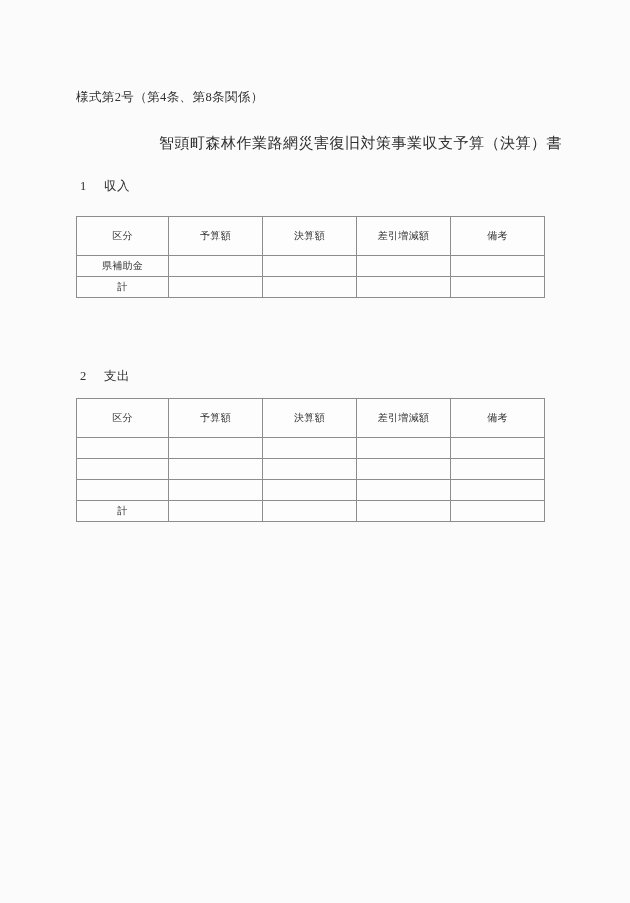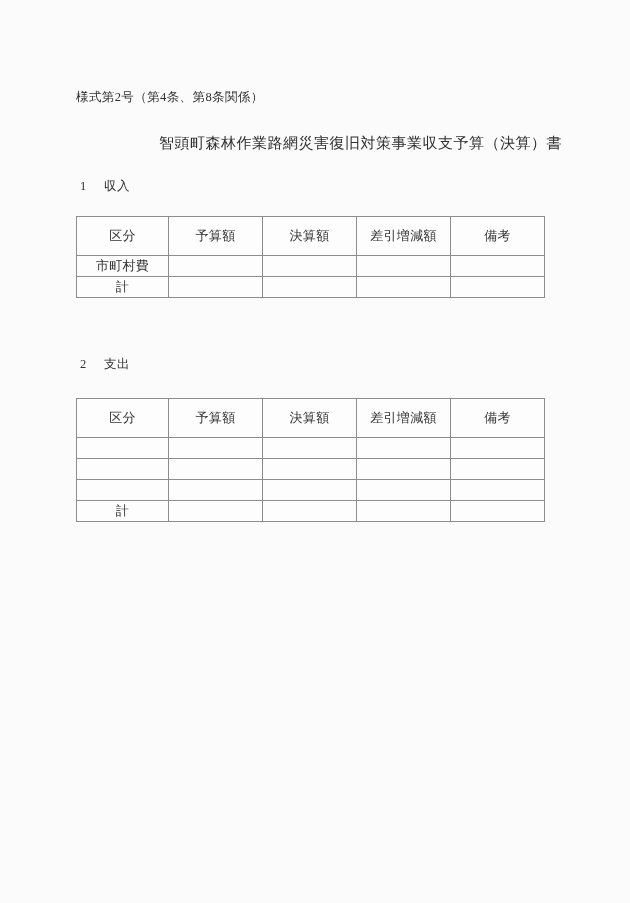--- a/index.html
+++ b/index.html
@@ -53,21 +53,21 @@
     font-size: 12.5px;
     letter-spacing: 0.4px;
     color: #2f2f2f;
     white-space: nowrap;
   }
   .section-heading .sec-num {
     display: inline-block;
     width: 24px;
   }
   #section-1-heading { left: 80px; top: 178px; }
-  #section-2-heading { left: 80px; top: 356px; }
+  #section-2-heading { left: 80px; top: 368px; }
 
   
   .budget-table {
     position: absolute;
     left: 76px;
     width: 468px;
     border-collapse: collapse;
     table-layout: fixed;
     background: #fdfdfd;
   }
@@ -75,21 +75,21 @@
   #table-expense { top: 398px; }
 
   .budget-table col.c-kubun  { width: 92px; }
   .budget-table col.c-amount { width: 94px; }
   .budget-table col.c-note   { width: 94px; }
 
   .budget-table th,
   .budget-table td {
     border: 1px solid #8d8d8d;
     font-weight: normal;
-    font-size: 13px;
+    font-size: 10px;
     color: #333333;
     text-align: center;
     vertical-align: middle;
     padding: 0;
     letter-spacing: 0.3px;
   }
   .budget-table thead th {
     height: 38px;
   }
   .budget-table tbody td {
@@ -124,21 +124,21 @@
       <tr>
         <th>区分</th>
         <th>予算額</th>
         <th>決算額</th>
         <th>差引増減額</th>
         <th>備考</th>
       </tr>
     </thead>
     <tbody>
       <tr>
-        <td>市町村費</td>
+        <td>県補助金</td>
         <td class="cell-empty"></td>
         <td class="cell-empty"></td>
         <td class="cell-empty"></td>
         <td class="cell-empty"></td>
       </tr>
       <tr>
         <td>計</td>
         <td class="cell-empty"></td>
         <td class="cell-empty"></td>
         <td class="cell-empty"></td>

